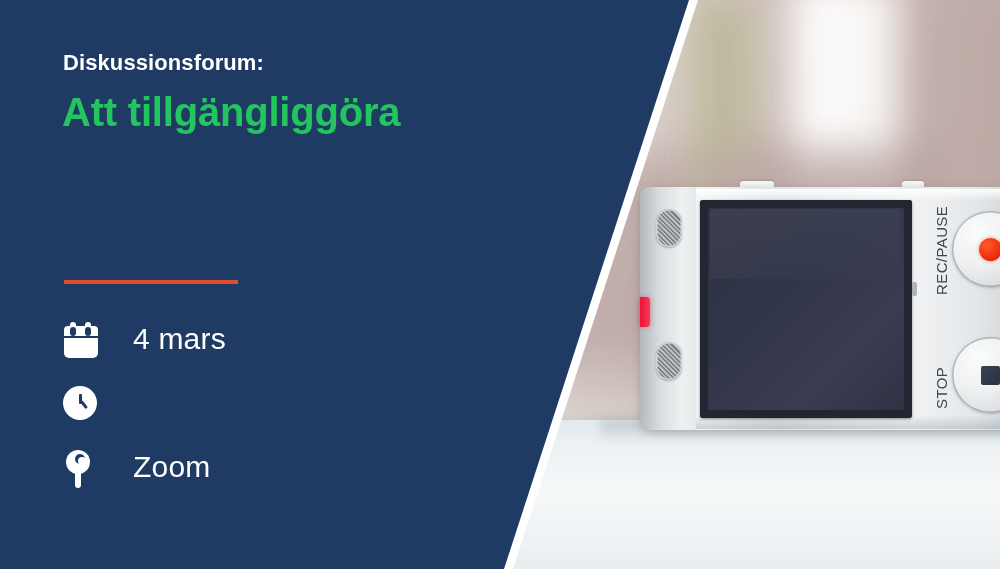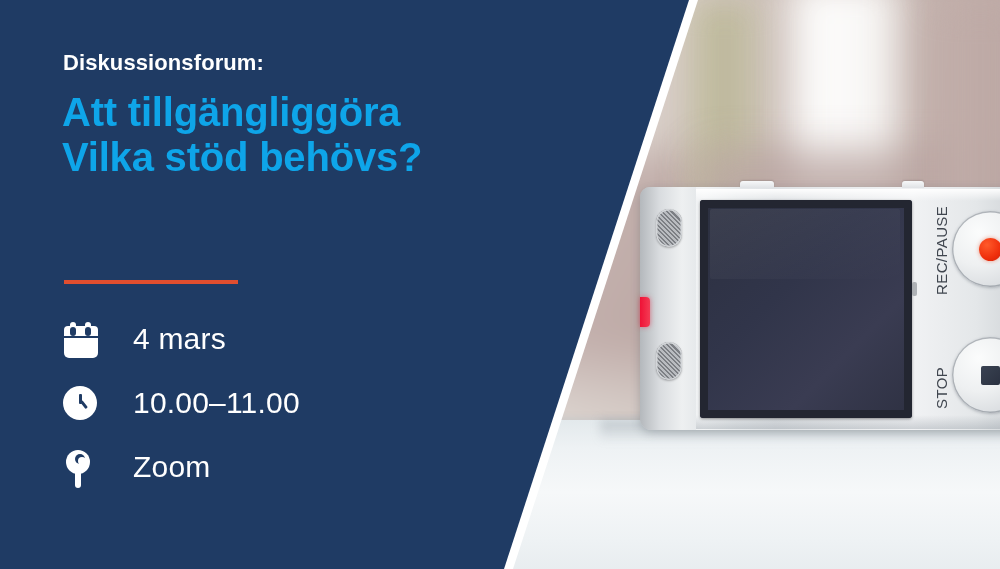--- a/index.html
+++ b/index.html
@@ -206,21 +206,21 @@
     position:absolute; top:0; left:0; width:512px; height:479px;
     padding:0;
   }
   .eyebrow {
     position:absolute; left:63px; top:50px;
     font-size:22px; font-weight:700; color:#ffffff;
     letter-spacing:.1px;
   }
   .headline {
     position:absolute; left:62px; top:90px;
-    font-size:40px; font-weight:700; color:#0ea5e9;
+    font-size:40px; font-weight:700; color:#22c55e;
     line-height:45px; letter-spacing:-.2px;
   }
   .headline .hl-line { display:block; white-space:nowrap; }
   .accent-rule {
     position:absolute; left:64px; top:280px;
     width:174px; height:4px; background:#e04e2f;
   }
   .details { position:absolute; left:63px; top:322px; }
   .detail-row {
     display:flex; align-items:flex-start; height:64px;
@@ -337,21 +337,20 @@
   </div>
 
   <div class="diag-stripe"></div>
 
   <div class="left-panel">
 
     <div class="eyebrow">Diskussionsforum:</div>
 
     <div class="headline">
       <span class="hl-line">Att tillgängliggöra</span>
-      <span class="hl-line">Vilka stöd behövs?</span>
     </div>
 
     <div class="accent-rule"></div>
 
     <div class="details">
 
       <div class="detail-row">
         <span class="detail-icon">
           <span class="ico-cal">
             <span class="cal-tab l"></span>
@@ -366,21 +365,20 @@
       </div>
 
       <div class="detail-row">
         <span class="detail-icon">
           <span class="ico-clock">
             <span class="clk-face"></span>
             <span class="clk-hand h-up"></span>
             <span class="clk-hand h-low"></span>
           </span>
         </span>
-        <span class="detail-text">10.00–11.00</span>
       </div>
 
       <div class="detail-row">
         <span class="detail-icon">
           <span class="ico-pin">
             <span class="pin-head"></span>
             <span class="pin-hole"></span>
             <span class="pin-hole-fill"></span>
             <span class="pin-stem"></span>
           </span>

